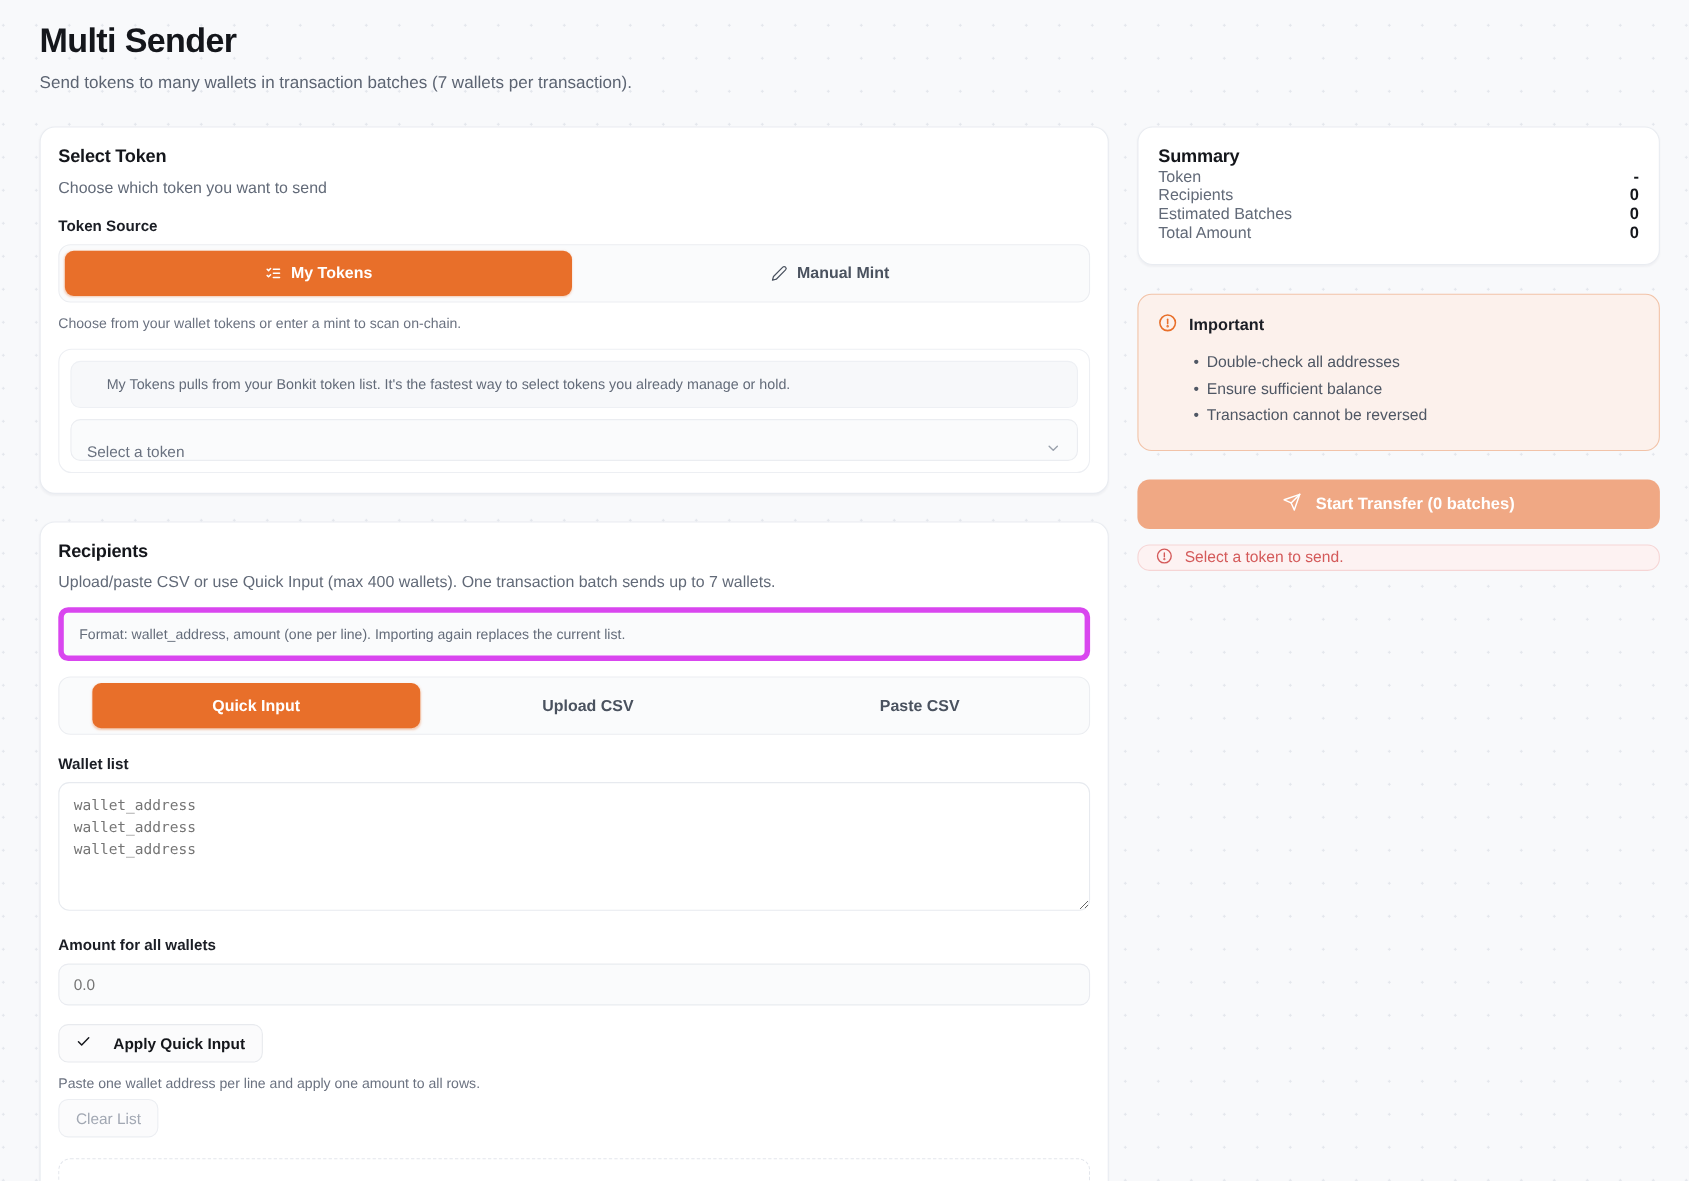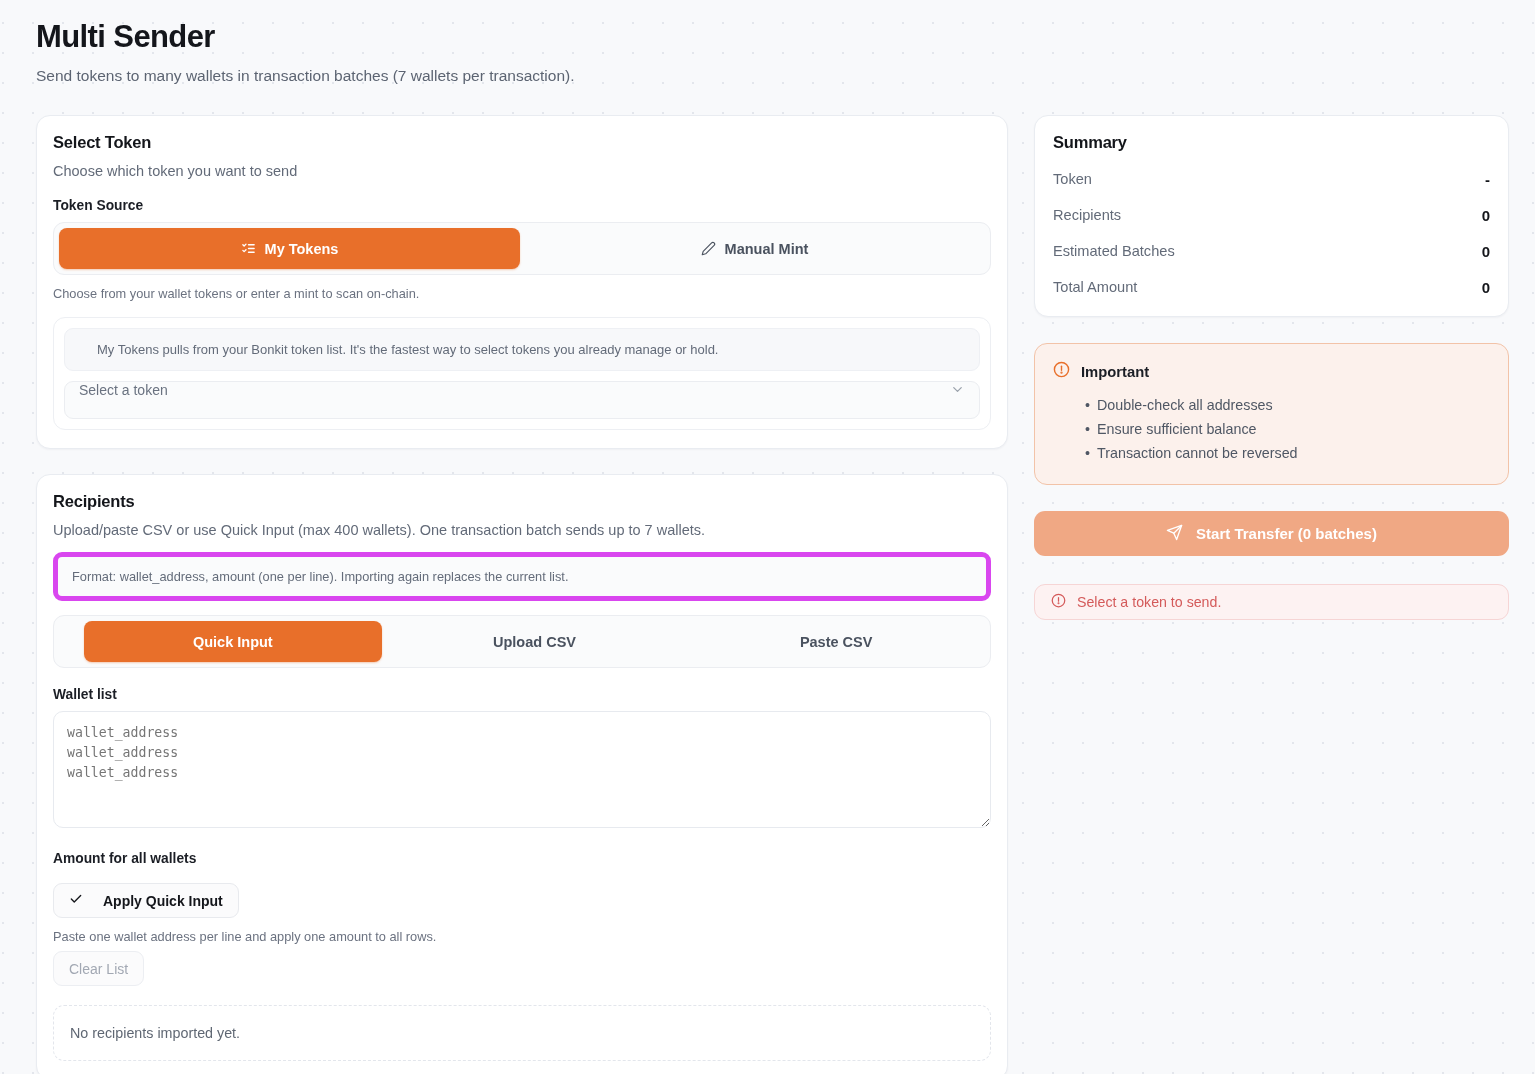--- a/index.html
+++ b/index.html
@@ -134,21 +134,21 @@
     font-size: 13px;
     color: #636b79;
   }
   .select-box {
     margin-top: 10px;
     background: #fafbfc;
     border: 1px solid #ebedf1;
     border-radius: 9px;
     height: 38px;
     display: flex;
-    align-items: flex-start;
+    align-items: flex-end;
     justify-content: space-between;
     padding: 0 14px;
     font-size: 14px;
     color: #6a7280;
     cursor: pointer;
   }
 
   
   .format-box {
     margin-top: 14px;
@@ -224,23 +224,22 @@
     border-radius: 11px;
     padding: 19px 16px;
     font-size: 14.3px;
     color: #5f6773;
   }
 
   
   .summary-row {
     display: flex;
     justify-content: space-between;
-    align-items: flex-start;
+    align-items: center;
     font-size: 14.6px;
-    margin-top: 19px;
   }
   .summary-row .k { color: #626a78; }
   .summary-row .v { font-weight: 700; color: #14161b; font-size: 15px; }
 
   
   .important {
     margin-top: 26px;
     background: #fcf1ec;
     border: 1px solid #f2c3a8;
     border-radius: 13px;
@@ -285,25 +284,25 @@
     justify-content: center;
     gap: 13px;
     color: #ffffff;
     font-size: 15px;
     font-weight: 600;
     cursor: not-allowed;
     font-family: inherit;
   }
 
   .alert-box {
-    margin-top: 28px;
+    margin-top: 14px;
     background: #fdf2f2;
     border: 1px solid #f6d5d5;
     border-radius: 11px;
-    height: 36px;
+    height: 24px;
     display: flex;
     align-items: center;
     gap: 11px;
     padding: 0 16px;
     font-size: 14.2px;
     color: #d45a5a;
   }
 </style>
 </head>
 <body>
@@ -380,20 +379,21 @@
             <span>Paste CSV</span>
           </button>
         </div>
 
         <div class="field-label">Wallet list</div>
         <textarea class="wallet-textarea" placeholder="wallet_address
 wallet_address
 wallet_address" style=""></textarea>
 
         <div class="field-label">Amount for all wallets</div>
+        <input class="amount-input" type="text" placeholder="0.0" style="">
 
         <div style="margin-top:17px;">
           <button class="btn-light">
             <span>
               <svg width="14" height="14" viewBox="0 0 24 24" fill="none" stroke="currentColor" stroke-width="2.3" stroke-linecap="round" stroke-linejoin="round">
                 <polyline points="20 6 9 17 4 12"></polyline>
               </svg>
             </span>
             <span>Apply Quick Input</span>
           </button>

